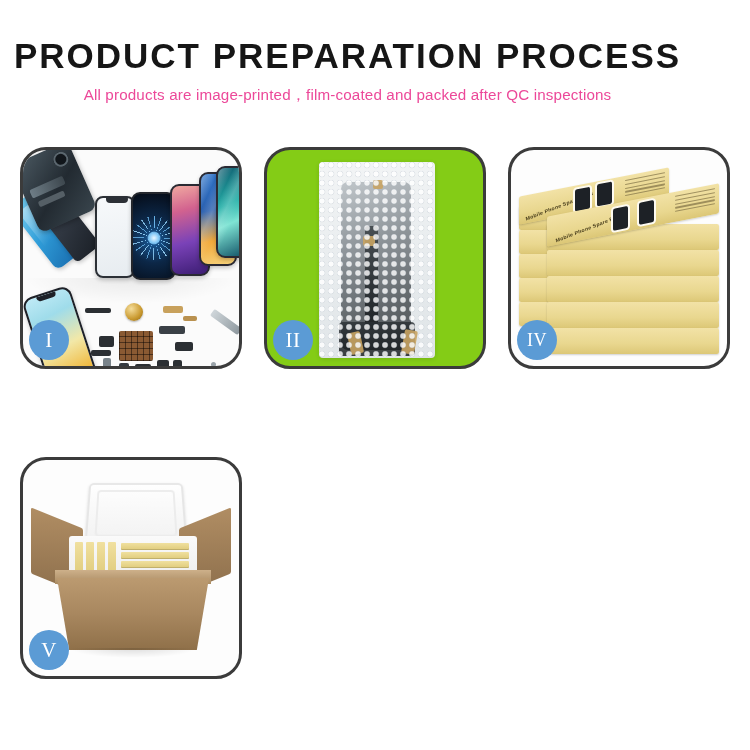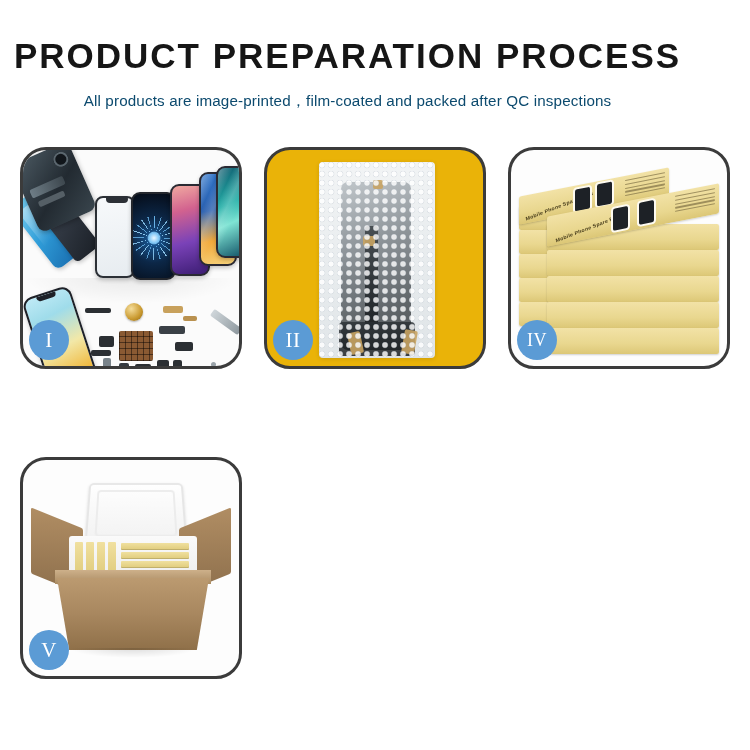--- a/index.html
+++ b/index.html
@@ -12,21 +12,21 @@
   .page { position: relative; width: 695px; height: 750px; background: #fff; }
 
   
   .header { text-align: center; padding-top: 38px; }
   .title {
     font-size: 35px; font-weight: 700; letter-spacing: 2.0px;
     color: #161616; line-height: 1.05;
     font-family: "Liberation Sans", sans-serif;
   }
   .subtitle {
-    margin-top: 16px; font-size: 15.2px; color: #0c4a6e;
+    margin-top: 10px; font-size: 15.2px; color: #ec4899;
     letter-spacing: 0.15px; font-weight: 400;
   }
 
   
   .grid {
     position: absolute; left: 20px; top: 147px;
     width: 710px; height: 535px;
     display: grid;
     grid-template-columns: repeat(3, 222px);
     grid-template-rows: repeat(2, 222px);
@@ -201,21 +201,21 @@
   .tweez {
     position:absolute; left:186px; top:168px; width:34px; height:8px;
     transform: rotate(36deg);
     background: linear-gradient(90deg,#cfd6da,#8e989e);
     border-radius: 2px;
   }
   .screw { position:absolute; width:5px; height:5px; border-radius:50%; background:#9aa3a9; }
   .s1{ left:188px; top:212px; }
 
   
-  .p2 { background: #eab308; }
+  .p2 { background: #84cc16; }
   .bubblebag {
     position: absolute; left: 52px; top: 12px; width: 116px; height: 196px;
     background: linear-gradient(170deg,#f3f5f6 0%,#e8ecee 50%,#dfe4e7 100%);
     border-radius: 4px;
     box-shadow: 0 1px 4px rgba(0,0,0,.13);
   }
   .bubbletex {
     position:absolute; inset:0; border-radius:4px; opacity:.85;
     background-image:
       radial-gradient(circle at 3px 3px, rgba(255,255,255,.95) 2.2px, rgba(190,200,208,.55) 3.1px, rgba(0,0,0,0) 3.6px);

